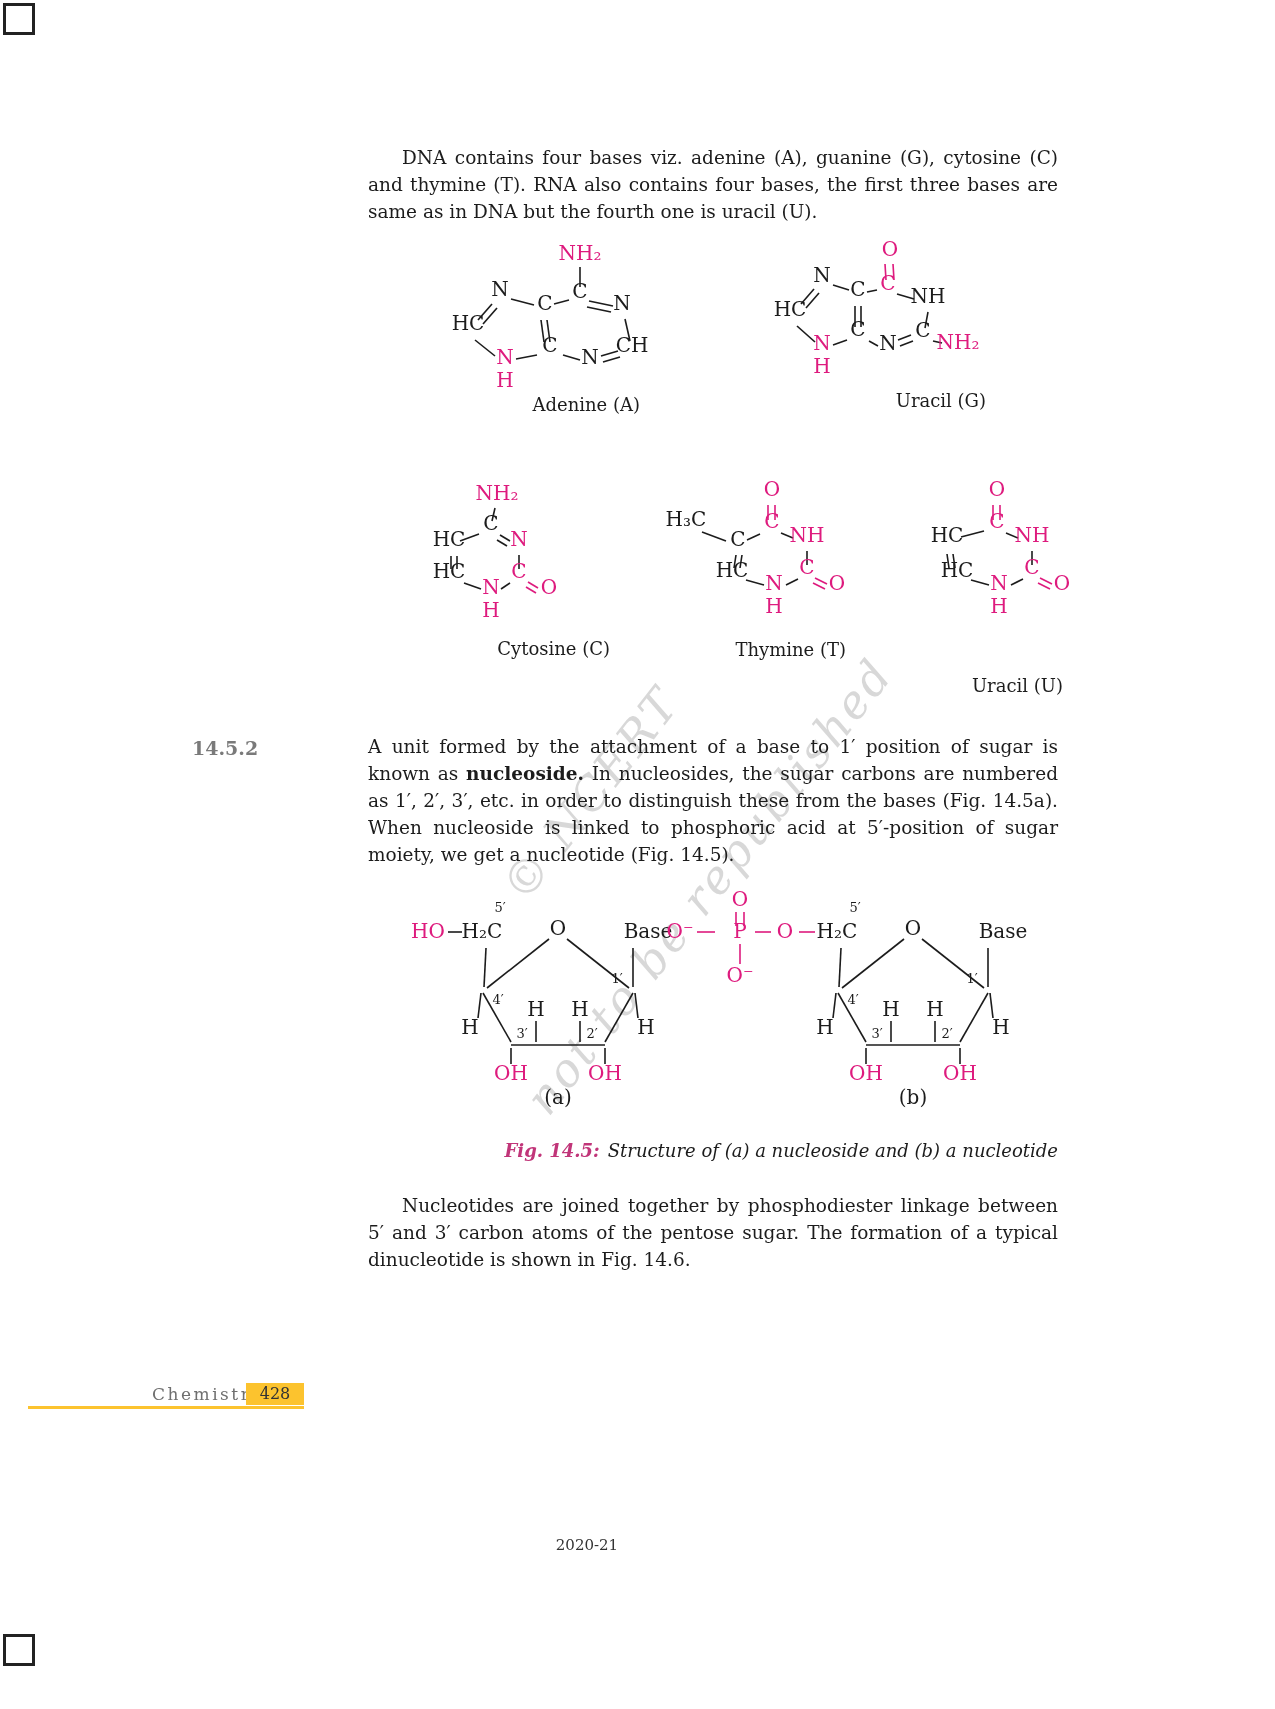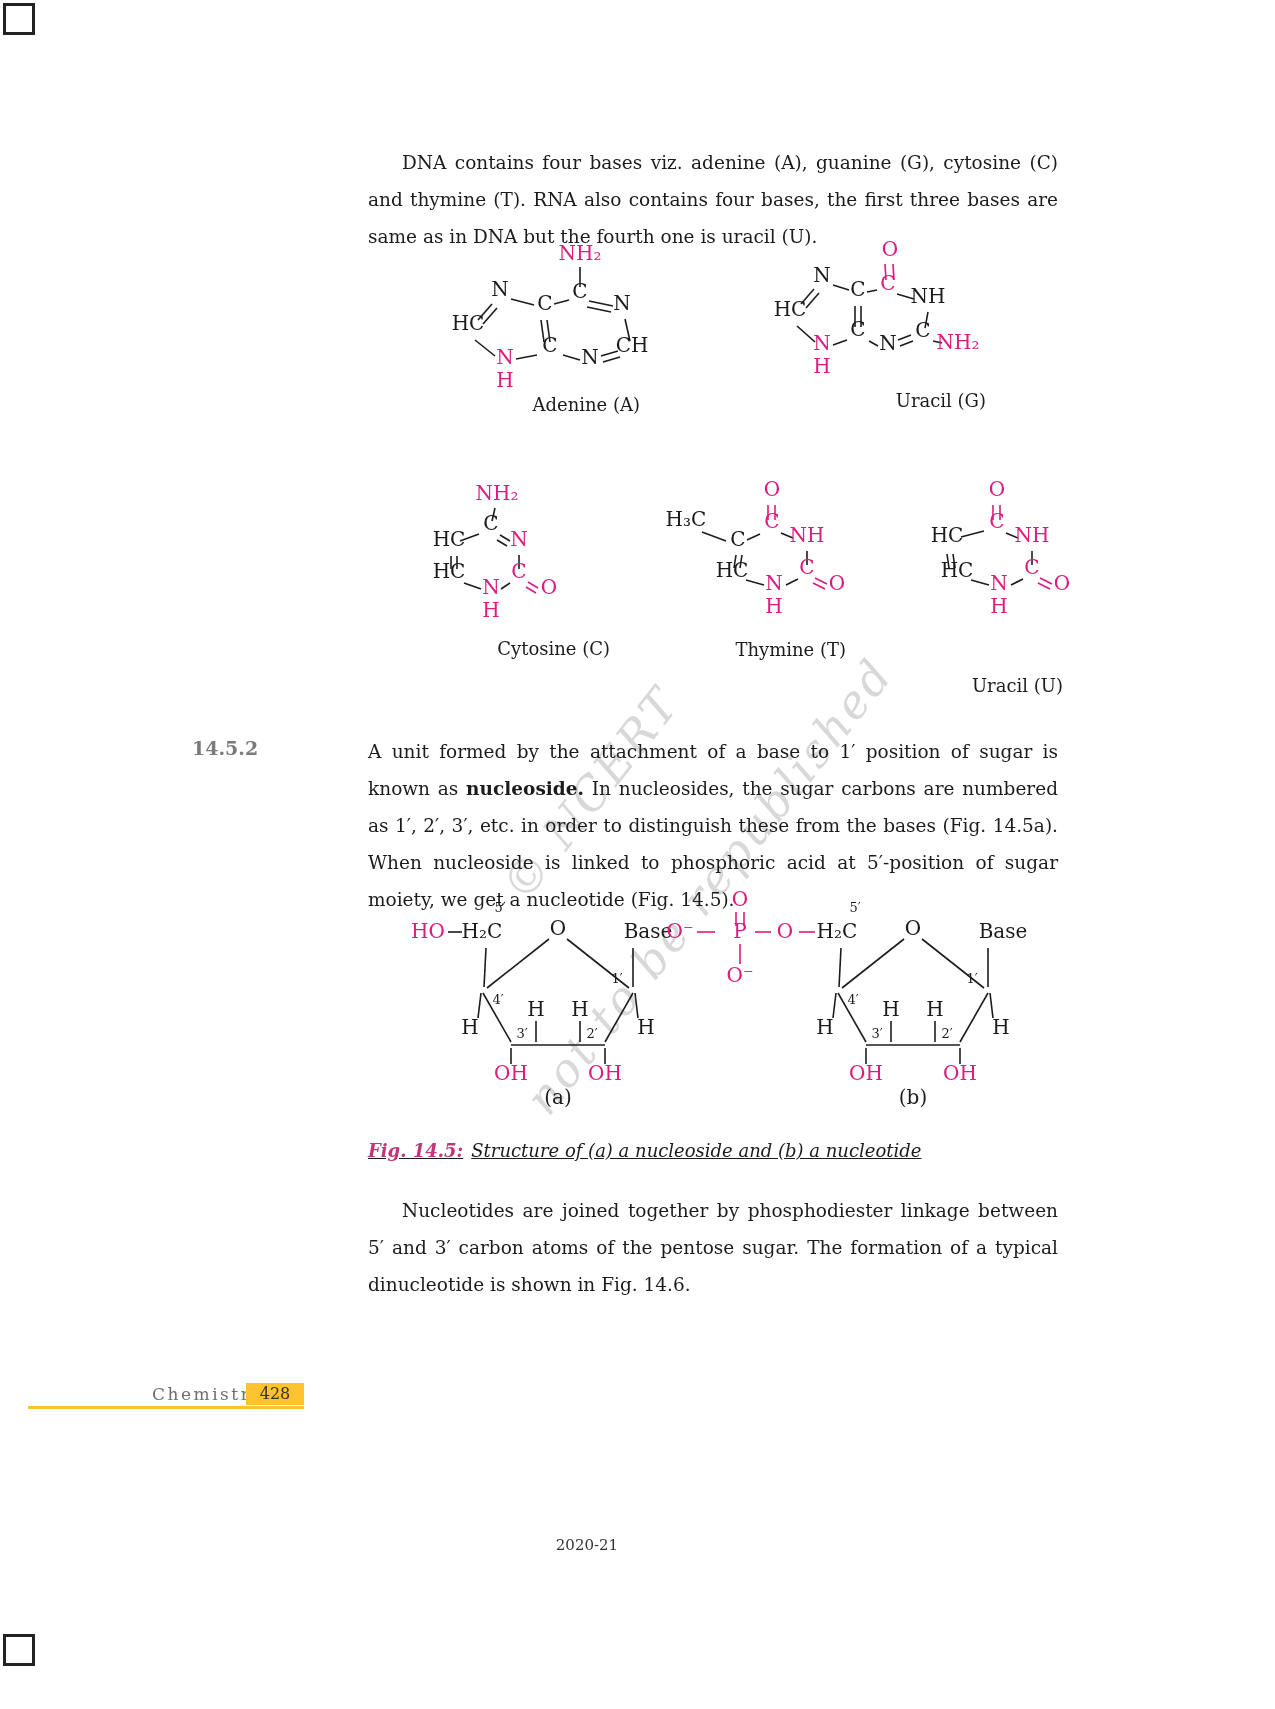--- a/index.html
+++ b/index.html
@@ -1,26 +1,26 @@
 <!DOCTYPE html>
 <html style="--accent: #de1b7e; --hl: #fcc32e;"><head>
 <meta charset="utf-8">
 <style>
   html,body{margin:0;padding:0;}
   body{width:1275px;height:1709px;position:relative;background:#ffffff;
        font-family:"DejaVu Serif","Liberation Serif",serif;color:#1c1c1c;overflow:hidden;}
   .abs{position:absolute;}
   .corner{width:26px;height:26px;border:3px solid #222;background:#fff;}
-  .para{font-size:18.5px;line-height:37px;text-align:justify;color:#1c1c1c;z-index:2;}
+  .para{font-size:18.5px;line-height:27px;text-align:justify;color:#1c1c1c;z-index:2;}
   .indent{text-indent:34px;}
   .mol-label{font-size:18px;text-align:right;z-index:2;}
   .sec-head{display:flex;gap:10px;font-size:19px;font-weight:bold;line-height:26px;z-index:2;}
   .sec-num{color:#7a7a7a;white-space:nowrap;margin-left:44px;}
   .sec-title{width:112px;color:#111;}
-  .caption{font-size:18px;font-style:italic;text-align:left;z-index:2;text-decoration:underline;}
+  .caption{font-size:18px;font-style:italic;text-align:right;z-index:2;}
   .caption .cap-label{font-weight:bold;color:#c13579;margin-right:8px;}
   .footer-book{font-size:17px;color:#6f6f6f;letter-spacing:2.5px;z-index:2;}
   .page-badge{background:var(--hl);font-size:16px;color:#333;text-align:center;line-height:22px;z-index:2;}
   .hl-rule{background:var(--hl);height:3px;z-index:2;}
   .year{font-size:15px;color:#333;text-align:center;z-index:2;}
   .watermark{z-index:1;transform:rotate(-52deg);transform-origin:center;
      font-size:46px;font-style:italic;letter-spacing:3px;color:rgba(125,125,125,0.30);
      text-align:center;line-height:150px;white-space:nowrap;}
   svg{position:absolute;z-index:2;overflow:visible;}
   svg text{font-family:"DejaVu Serif","Liberation Serif",serif;font-size:20px;fill:#1c1c1c;text-anchor:middle;}

